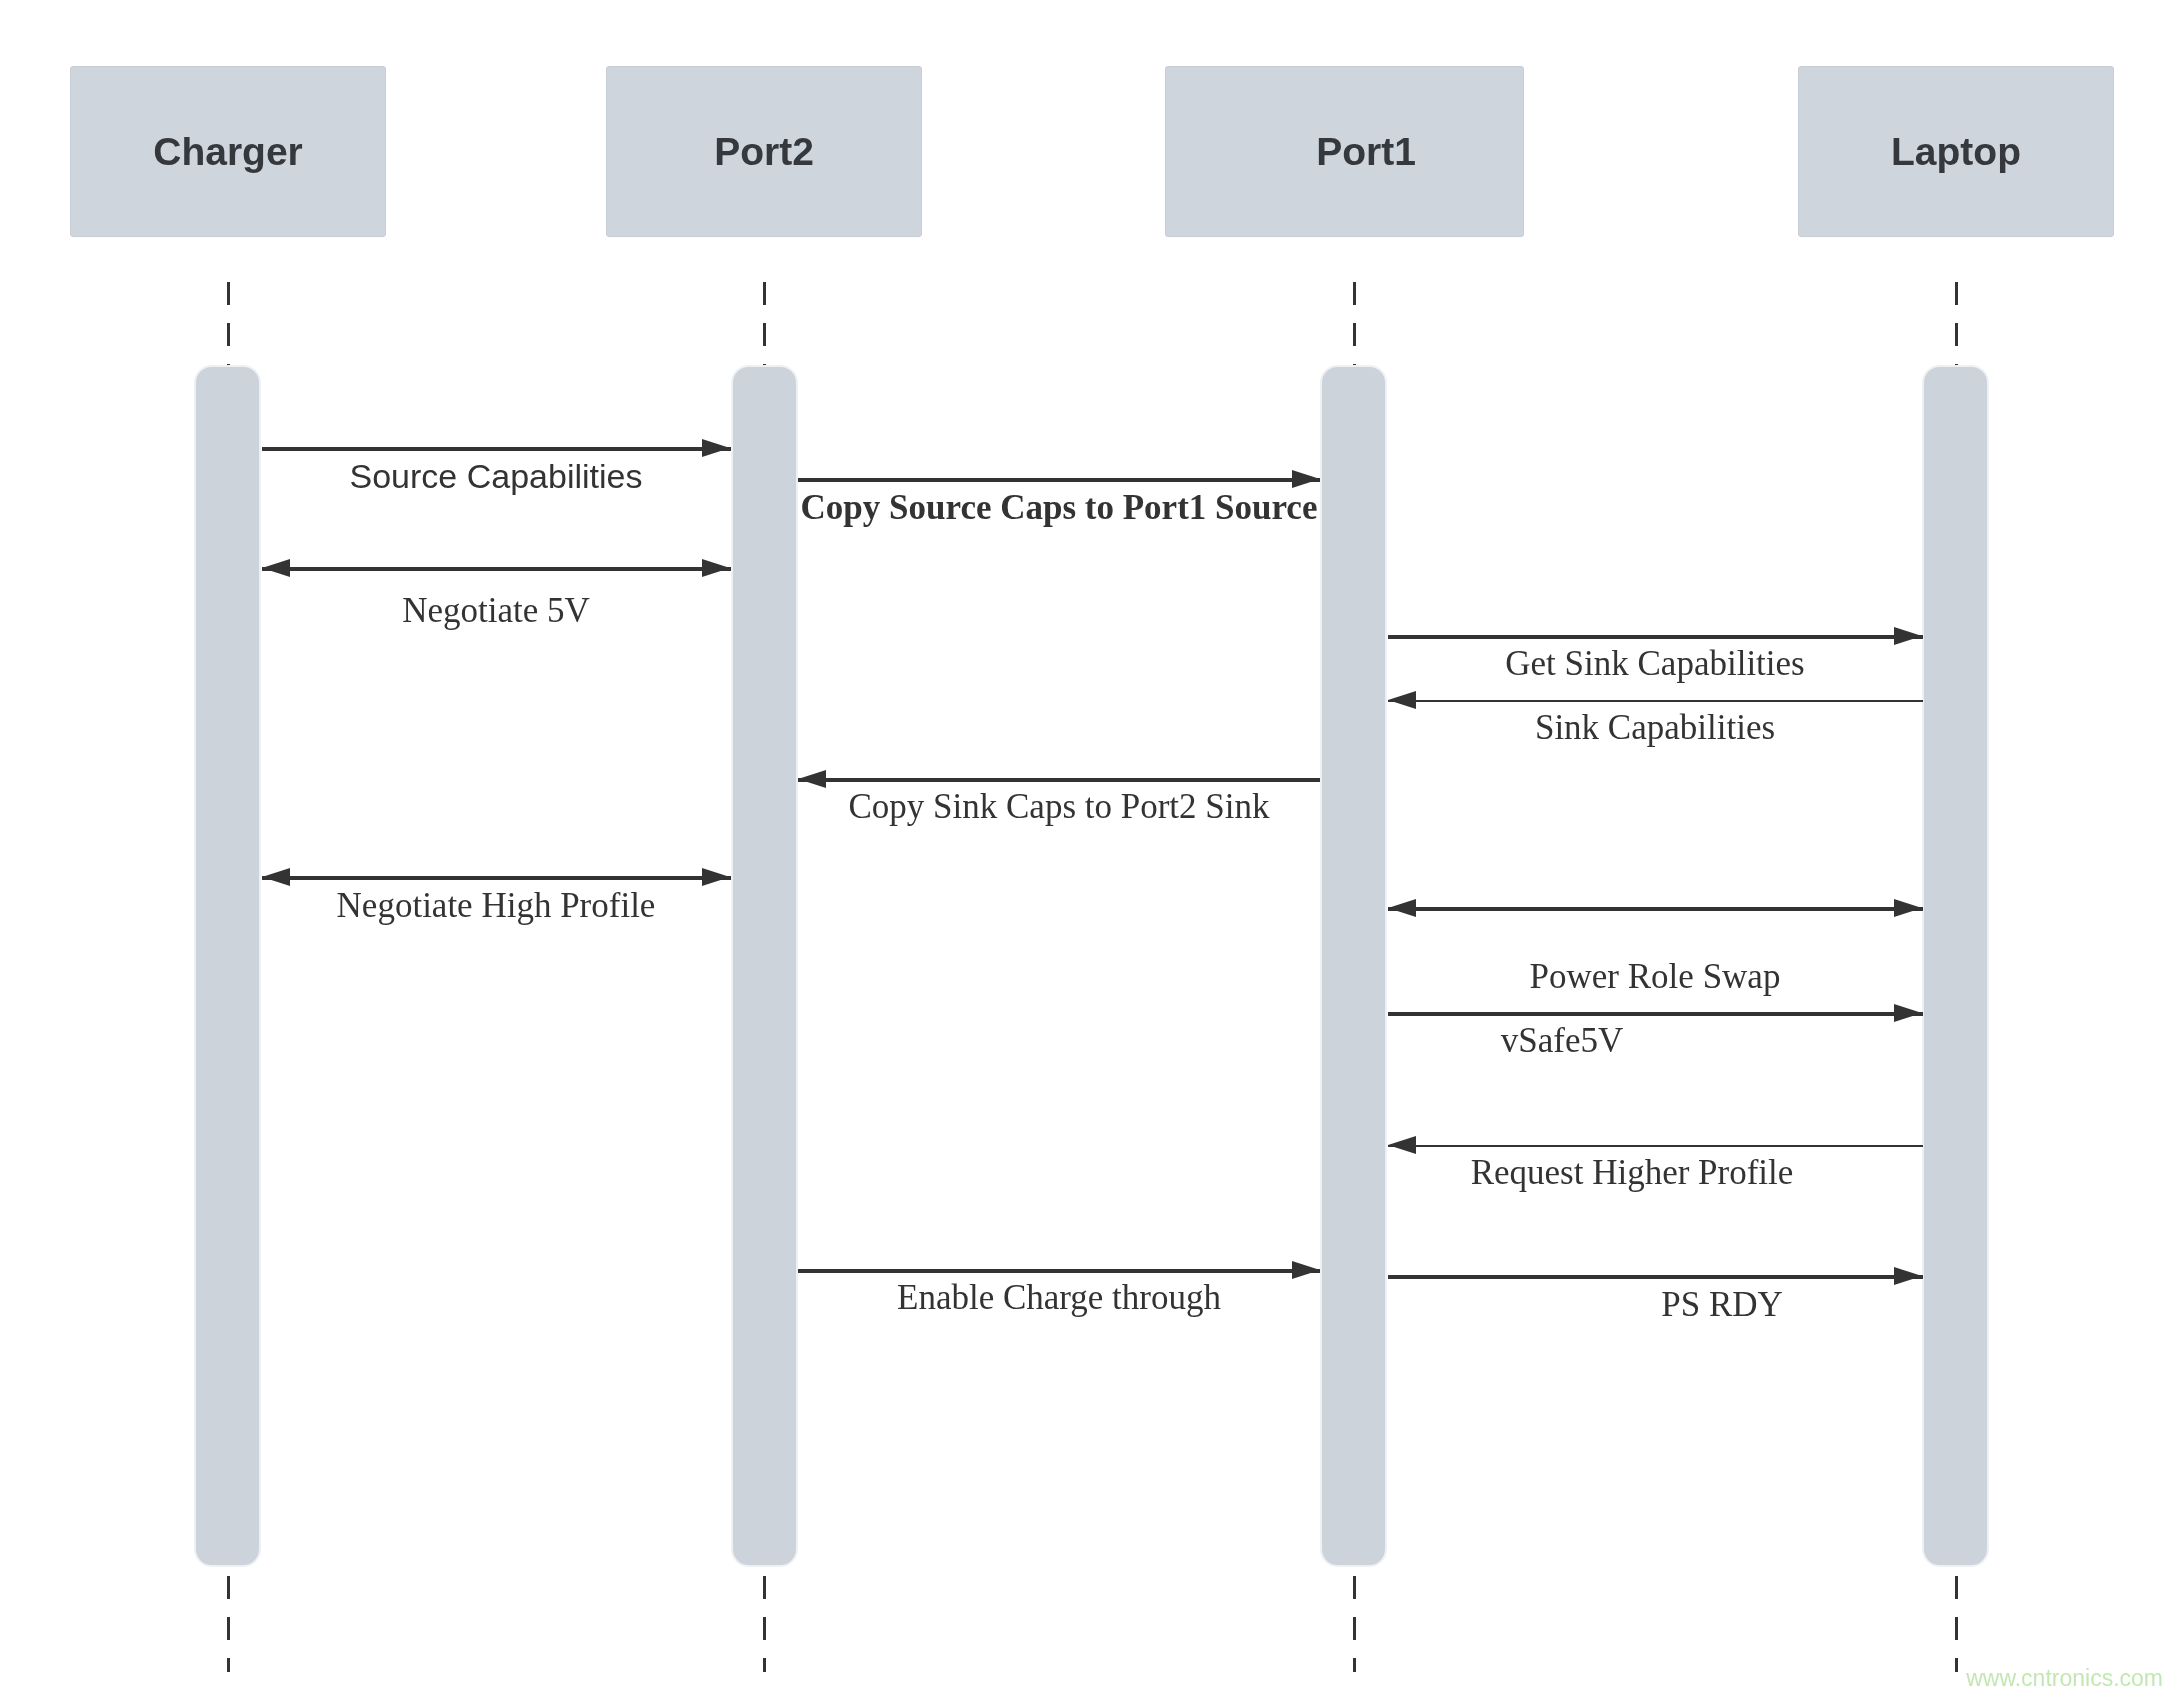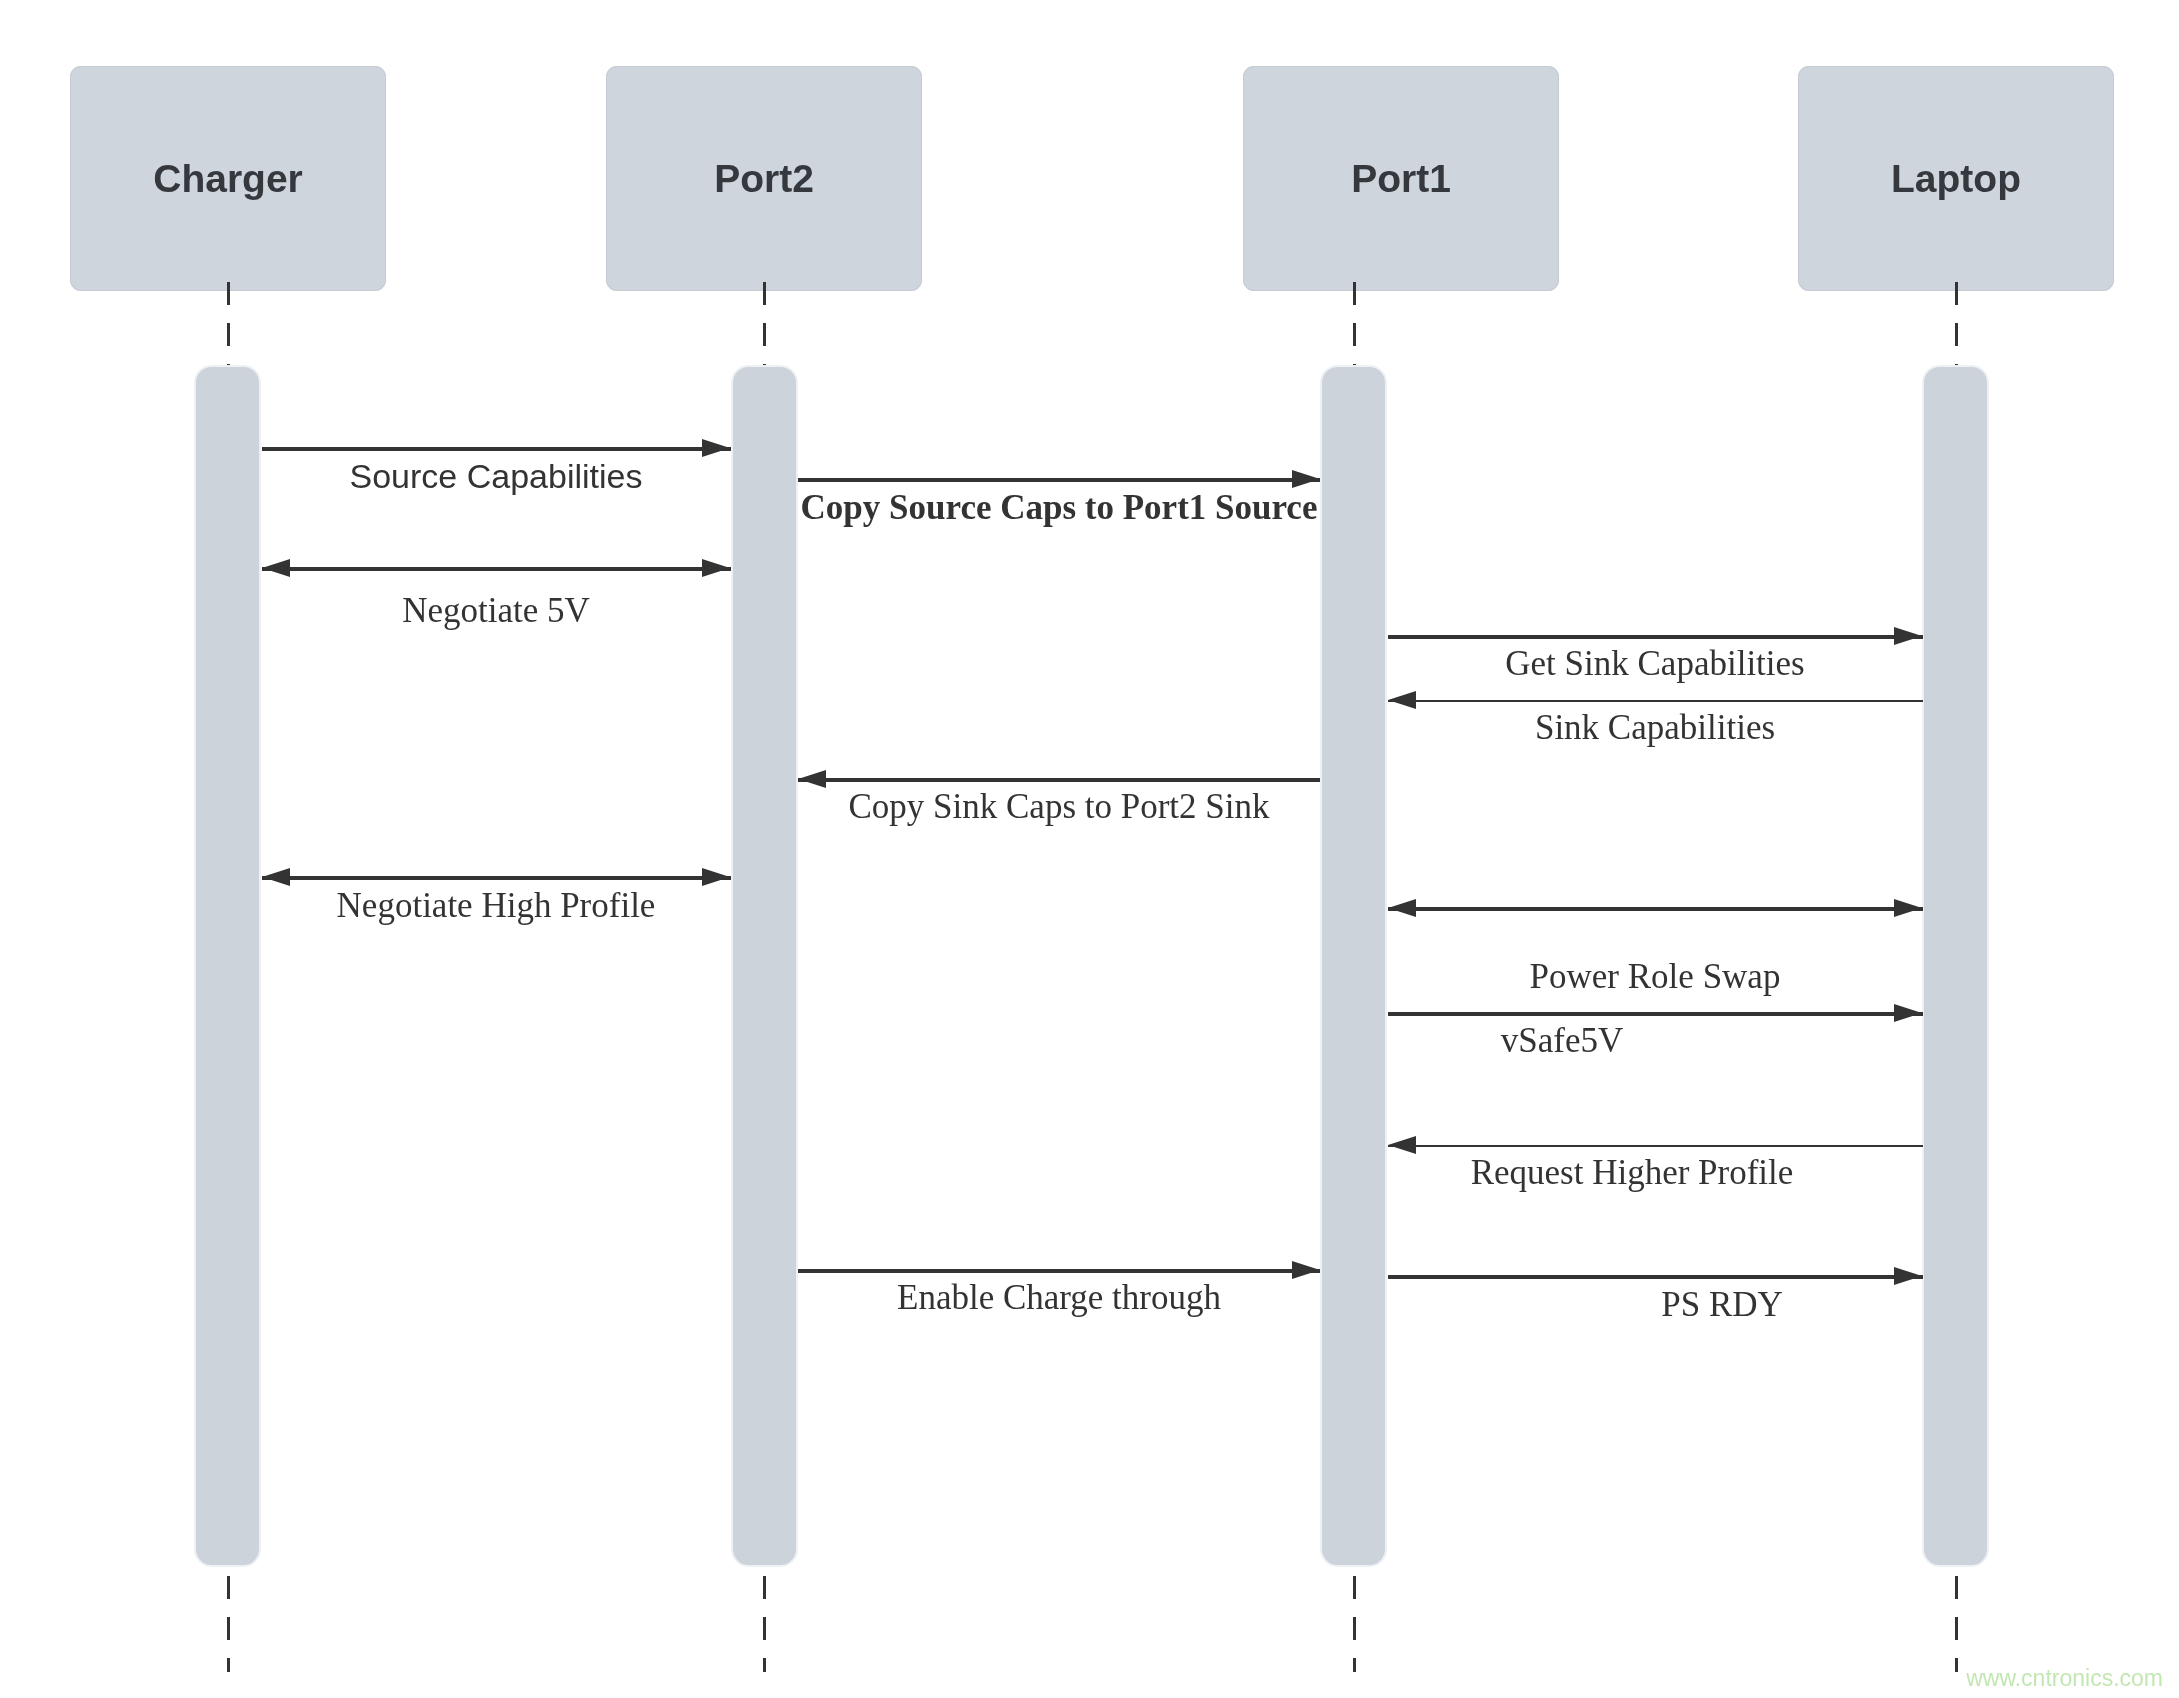--- a/index.html
+++ b/index.html
@@ -4,22 +4,22 @@
 <style>
   html,body{margin:0;padding:0;background:#ffffff;}
   #canvas{
     position:relative;
     width:2179px;height:1699px;
     background:#ffffff;
     overflow:hidden;
     font-family:"Liberation Sans",sans-serif;
   }
   .actor-box{
-    position:absolute;top:66px;width:316px;height:225px;
-    background:#cfd5dd;border-radius:11px;
+    position:absolute;top:66px;width:316px;height:171px;
+    background:#cfd5dd;border-radius:4px;
     display:flex;align-items:center;justify-content:center;
     font-weight:bold;font-size:39px;color:#35393e;
     box-shadow:0 0 0 0.9px #c6ccd4 inset;
   }
   .lifeline-dash{
     position:absolute;width:2.7px;
     background:repeating-linear-gradient(to bottom,#333333 0px,#333333 23px,transparent 23px,transparent 41px);
   }
   .activation{
     position:absolute;top:365px;height:1202px;width:67px;
@@ -52,21 +52,21 @@
 <div id="canvas">
   <div id="actors-layer">
       <div class="actor-box" style="left: 70px;">Charger</div>
       <div class="lifeline-dash" style="left: 227px; top: 282px; height: 83px;"></div>
       <div class="activation" style="left: 194px;"></div>
       <div class="lifeline-dash" style="left: 227px; top: 1576px; height: 96px;"></div>
       <div class="actor-box" style="left: 606px;">Port2</div>
       <div class="lifeline-dash" style="left: 763px; top: 282px; height: 83px;"></div>
       <div class="activation" style="left: 731px;"></div>
       <div class="lifeline-dash" style="left: 763px; top: 1576px; height: 96px;"></div>
-      <div class="actor-box" style="left: 1243px;">Port1</div>
+      <div class="actor-box" style="left: 1165px; padding-left: 43px;">Port1</div>
       <div class="lifeline-dash" style="left: 1353px; top: 282px; height: 83px;"></div>
       <div class="activation" style="left: 1320px;"></div>
       <div class="lifeline-dash" style="left: 1353px; top: 1576px; height: 96px;"></div>
       <div class="actor-box" style="left: 1798px;">Laptop</div>
       <div class="lifeline-dash" style="left: 1955px; top: 282px; height: 83px;"></div>
       <div class="activation" style="left: 1922px;"></div>
       <div class="lifeline-dash" style="left: 1955px; top: 1576px; height: 96px;"></div>
     </div>
   <div id="messages-layer">
       <div class="msg-line" style="left: 262px; width: 469px; top: 447px; height: 3.5px;"></div>

